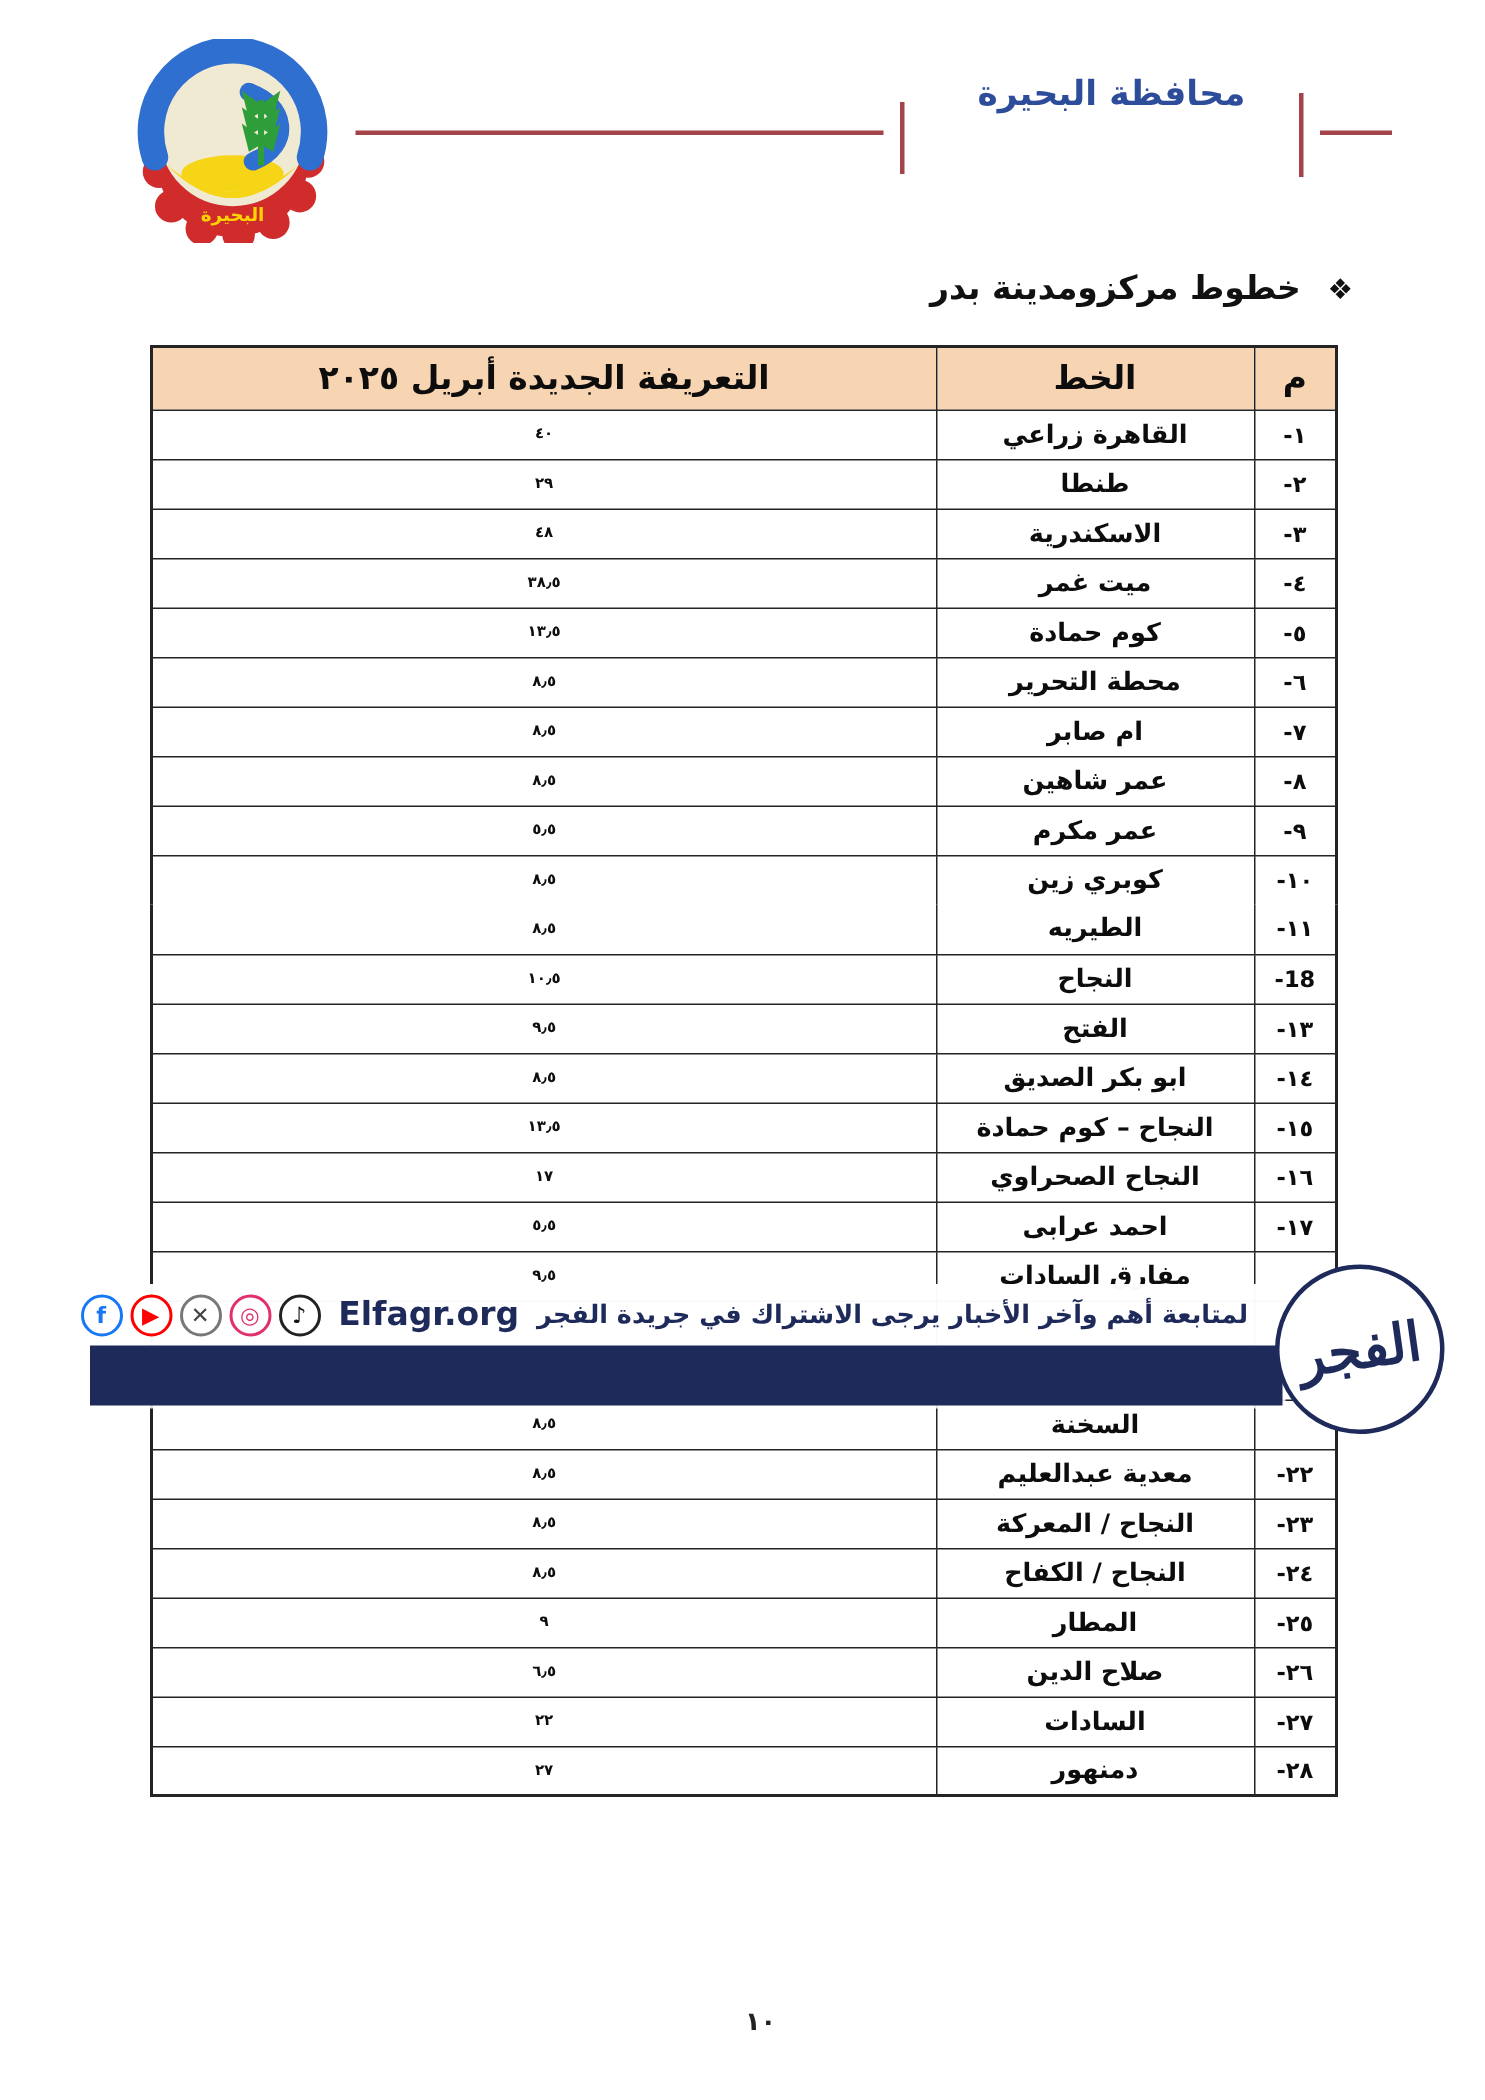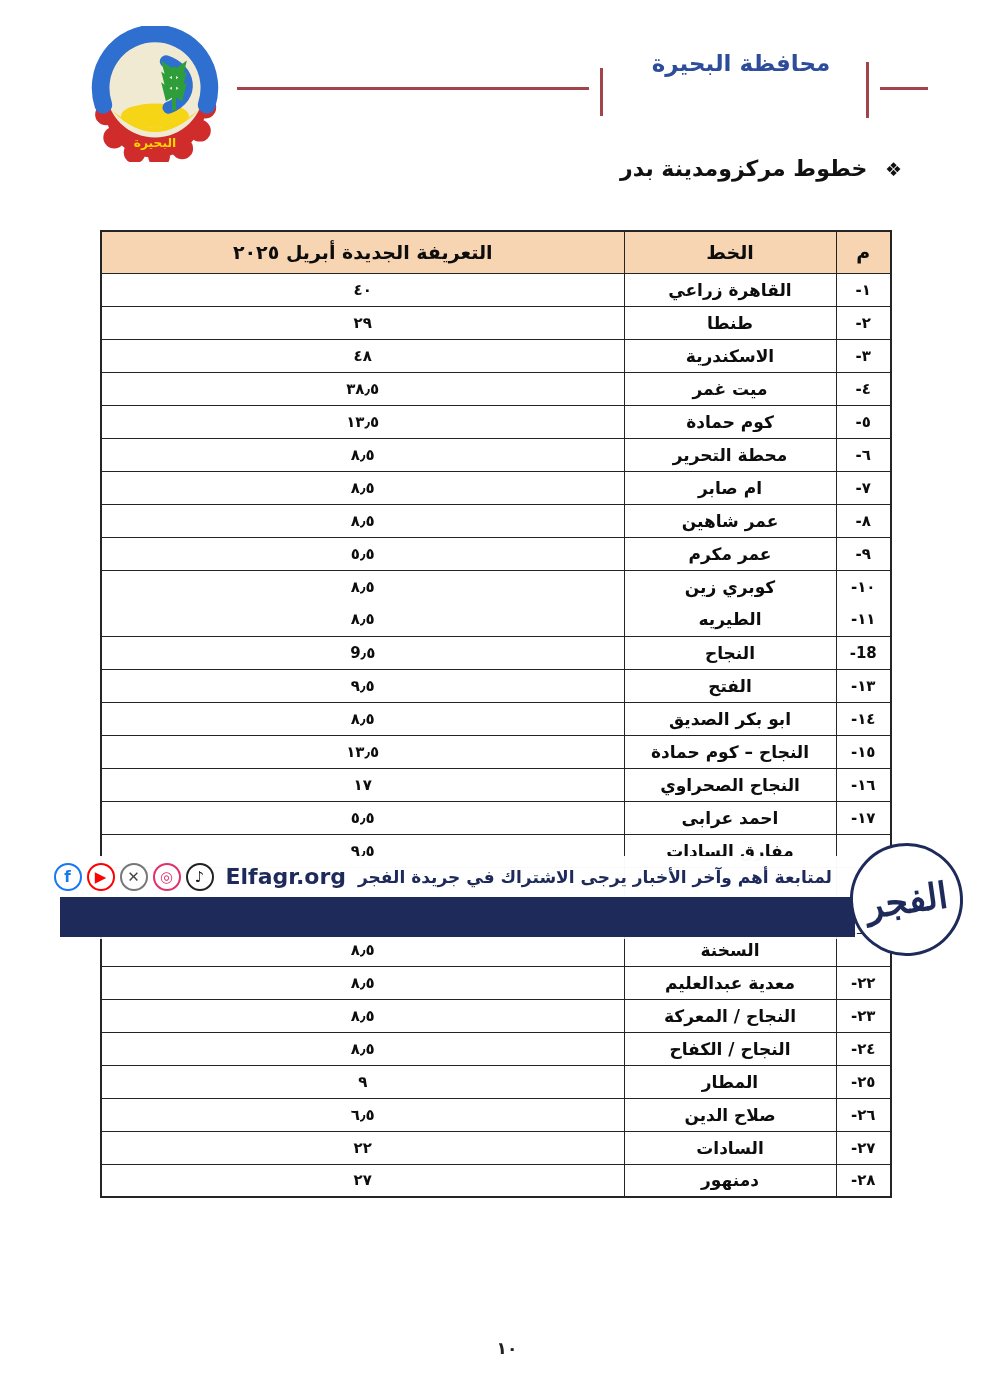--- a/index.html
+++ b/index.html
@@ -17,45 +17,45 @@
   .hdr-line-short { position:absolute; top:87px;  left:880px; width:48px; height:3px; background:var(--red); }
   .hdr-text {
     position:absolute; top:48px; left:614px; width:254px; text-align:center;
     color:var(--blue); font-weight:bold; line-height:1.35;
   }
   .hdr-text .t1 { font-size:23px; }
   .hdr-text .t2 { font-size:21px; }
 
   
   .section-title {
-    position:absolute; top:156px; right:88px;
+    position:absolute; top:180px; right:88px;
     font-size:22px; font-weight:bold; color:#111; direction:rtl;
   }
   .section-title .bullet { font-size:19px; margin-left:10px; }
 
   
   table.tariff {
     position:absolute; top:230px; left:100px; width:790px;
     border-collapse:collapse; direction:rtl; table-layout:fixed;
   }
   table.tariff col.c-num    { width:55px; }
   table.tariff col.c-line   { width:212px; }
   table.tariff col.c-tariff { width:523px; }
   table.tariff th, table.tariff td {
     border:1px solid #242424; text-align:center; vertical-align:middle;
     color:#0d0d0d; overflow:hidden; white-space:nowrap;
   }
   table.tariff { border:2px solid #242424; }
   table.tariff th {
-    height:42px; background:var(--peach); font-size:19px; font-weight:bold;
+    height:42px; background:var(--peach); font-size:22px; font-weight:bold;
   }
   table.tariff td { height:33px; font-weight:bold; }
   td.num    { font-size:15px; }
   td.line   { font-size:17px; }
-  td.tariff { font-size:15px; letter-spacing:1px; }
+  td.tariff { font-size:10px; letter-spacing:1px; }
   tr.group-start td { border-bottom:none; }
   tr.group-end   td { border-top:none; }
 
   
   .wm-strip1 {
     position:absolute; top:856px; left:0; width:990px; height:41px;
     background:rgba(255,255,255,0.97); display:flex; align-items:center;
     direction:rtl; padding-right:158px; gap:12px; z-index:5;
   }
   .wm-subscribe { color:var(--navy); font-size:17px; font-weight:bold; white-space:nowrap; }
@@ -209,21 +209,21 @@
           <td class="tariff">٨٫٥</td>
         </tr>
         <tr class="group-end">
           <td class="num">١١-</td>
           <td class="line">الطيريه</td>
           <td class="tariff">٨٫٥</td>
         </tr>
         <tr>
           <td class="num">18-</td>
           <td class="line">النجاح</td>
-          <td class="tariff">9٫٥</td>
+          <td class="tariff">١٠٫٥</td>
         </tr>
         <tr>
           <td class="num">١٣-</td>
           <td class="line">الفتح</td>
           <td class="tariff">٩٫٥</td>
         </tr>
         <tr>
           <td class="num">١٤-</td>
           <td class="line">ابو بكر الصديق</td>
           <td class="tariff">٨٫٥</td>

